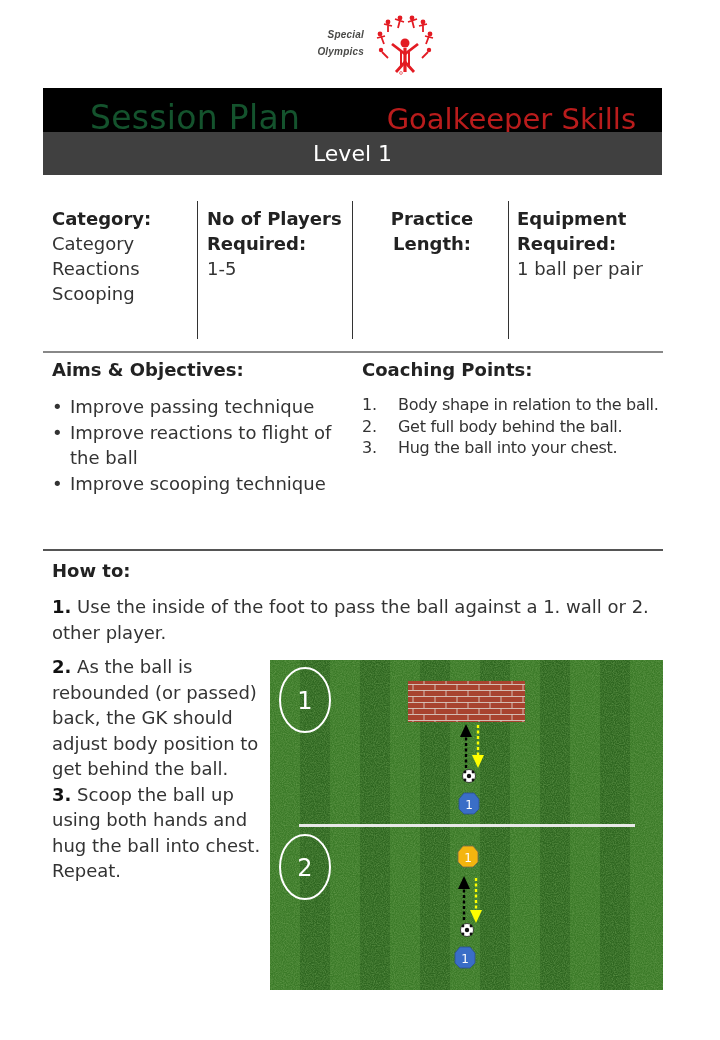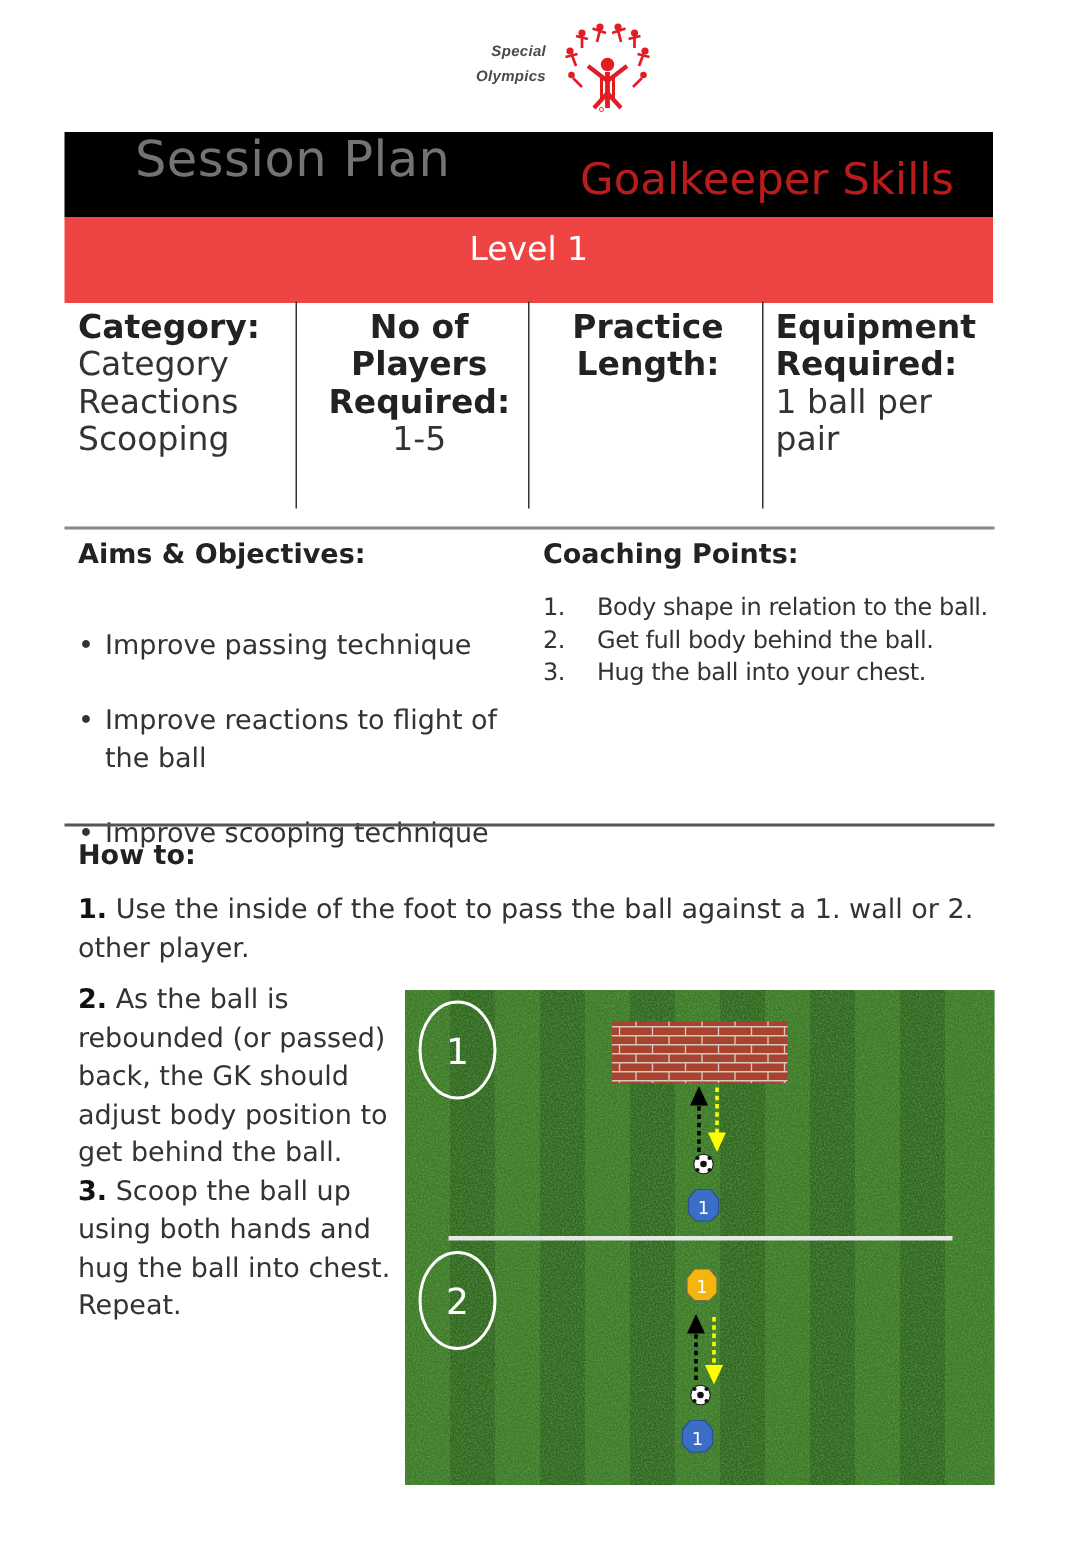--- a/index.html
+++ b/index.html
@@ -8,39 +8,39 @@
   .abs { position:absolute; }
 
   
   .logo-text { left:272px; top:26px; width:92px; text-align:right;
                font-family:"Liberation Sans", sans-serif; font-weight:bold; font-style:italic;
                font-size:10px; line-height:17px; color:#4a4a48; letter-spacing:0.2px; }
   .logo-mark { left:374px; top:14px; width:62px; height:62px; }
 
   
   .header-black { left:43px; top:88px; width:619px; height:57px; background:#000; }
-  .header-title { left:90px; top:84px; font-size:33px; color:#737373; line-height:44px; letter-spacing:0.3px; }
+  .header-title { left:90px; top:96px; font-size:33px; color:#14532d; line-height:44px; letter-spacing:0.3px; }
   .header-subtitle { right:84px; top:99px; font-size:29px; color:#b91c1c; line-height:40px; }
-  .header-green { left:43px; top:145px; width:619px; height:57px; background:#ef4444; }
+  .header-green { left:43px; top:132px; width:619px; height:43px; background:#404040; }
   .green-line { top:163px; height:2px; background:#fff; }
   .level-text { left:0; width:100%; top:0; height:43px; line-height:43px; text-align:center;
                 font-size:22px; color:#fff; }
 
   
-  .col { top:206px; font-size:22px; line-height:25px; color:#222; }
+  .col { top:206px; font-size:18px; line-height:25px; color:#222; }
   .col .lbl { font-weight:bold; display:block; }
   .col .val { display:block; font-weight:normal; color:#333; }
   .vdiv { top:201px; width:1px; height:138px; background:#333; }
   .hrule { left:43px; width:620px; height:2px; background:#888; }
 
   
   .sec-title { font-size:18px; font-weight:bold; color:#222; }
   .aims-list { left:52px; top:394px; width:300px; margin:0; padding:0; list-style:none;
                font-size:18px; line-height:25.5px; color:#333; }
-  .aims-list li { position:relative; padding-left:18px;margin-top:24px; }
+  .aims-list li { position:relative; padding-left:18px; }
   .aims-list li::before { content:"•"; position:absolute; left:0; top:0; }
   .coach-list { left:362px; top:394px; width:300px; margin:0; padding:0; list-style:none;
                 font-size:16px; line-height:21.5px; color:#333; }
   .coach-list li { position:relative; padding-left:36px; letter-spacing:-0.3px; }
   .coach-list .num { position:absolute; left:0; top:0; }
 
   
   .howto-p { font-size:18px; line-height:25.5px; color:#333; }
   .howto-p b { color:#111; }
 
@@ -92,21 +92,21 @@
   <div class="abs level-text">Level 1</div>
 </div>
 
 <div class="abs col" style="left:52px;width:140px;">
   <span class="lbl">Category:</span>
   <span class="val">Category</span>
   <span class="val">Reactions</span>
   <span class="val">Scooping</span>
 </div>
 <div class="abs vdiv" style="left:197px;"></div>
-<div class="abs col" style="left:207px;width:145px;text-align:center;">
+<div class="abs col" style="left:207px;width:145px;">
   <span class="lbl">No of Players</span>
   <span class="lbl">Required:</span>
   <span class="val">1-5</span>
 </div>
 <div class="abs vdiv" style="left:352px;"></div>
 <div class="abs col" style="left:362px;width:140px;text-align:center;">
   <span class="lbl">Practice</span>
   <span class="lbl">Length:</span>
 </div>
 <div class="abs vdiv" style="left:508px;"></div>

